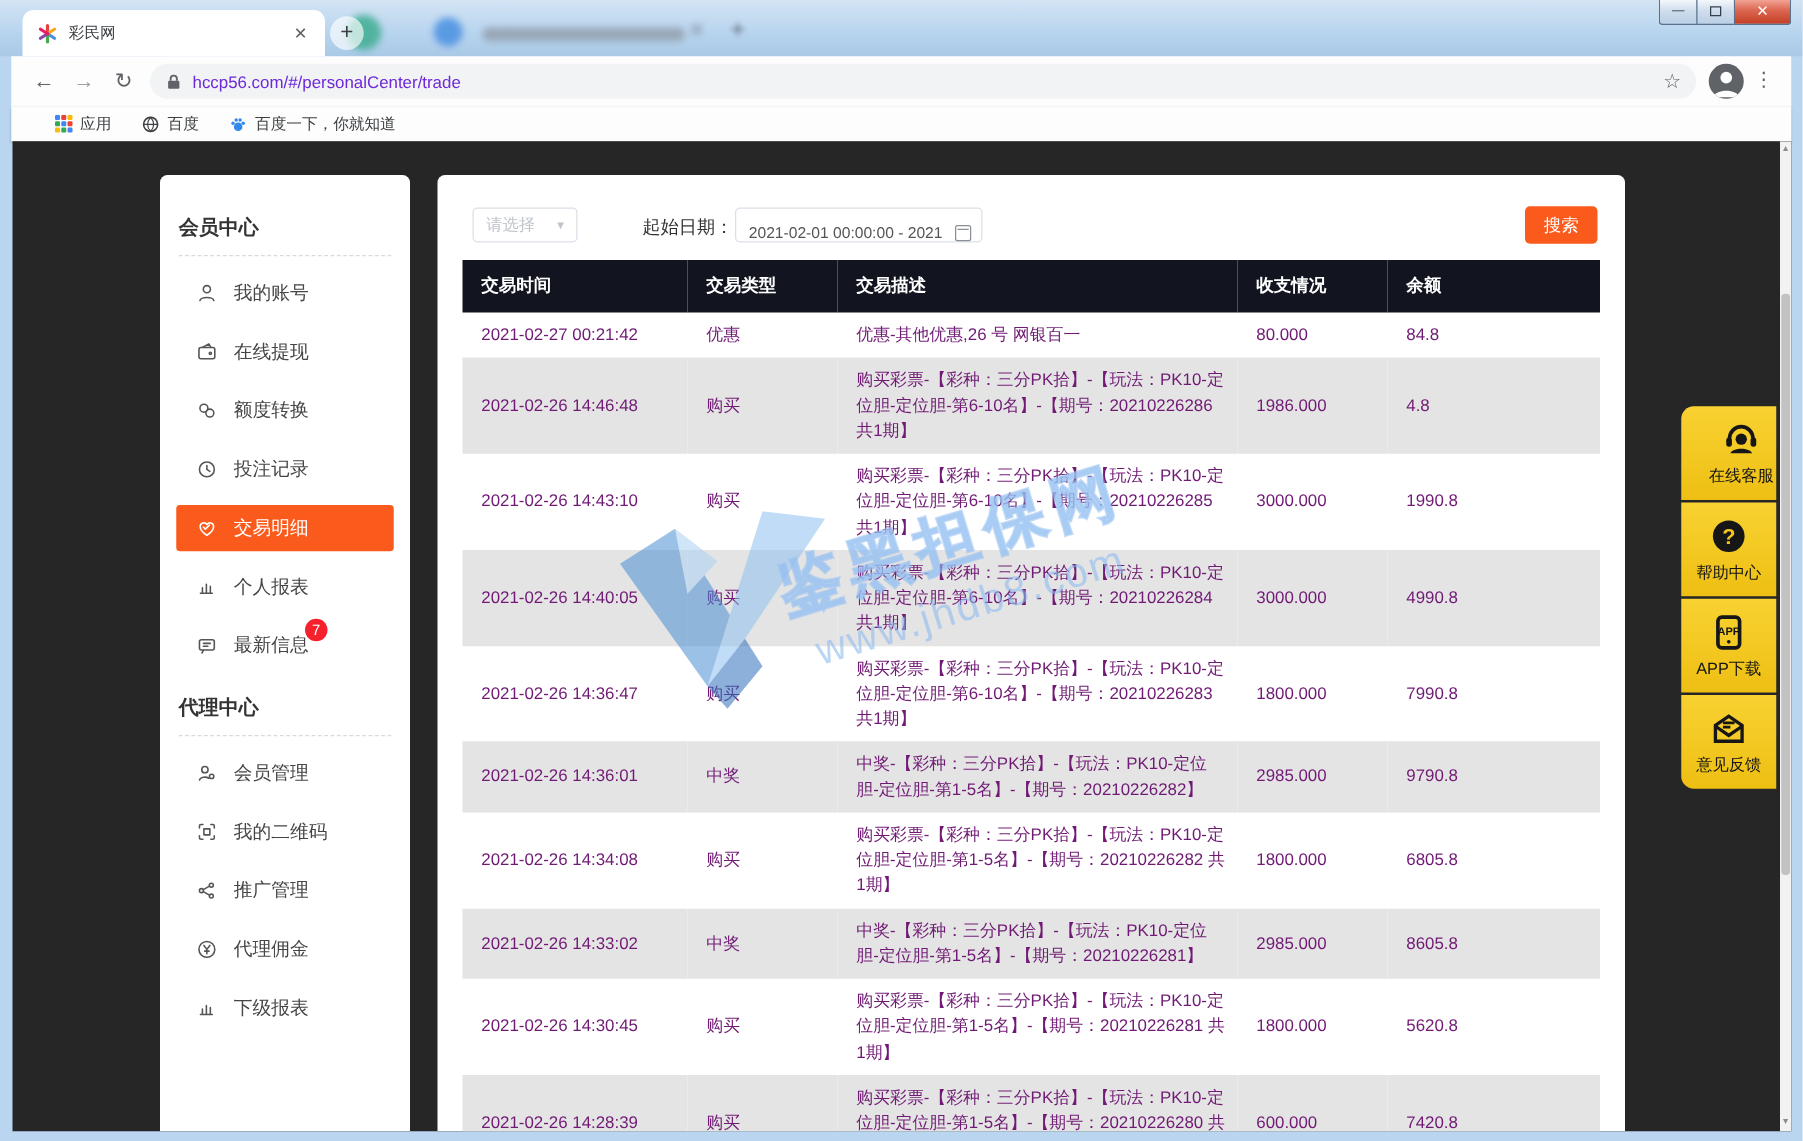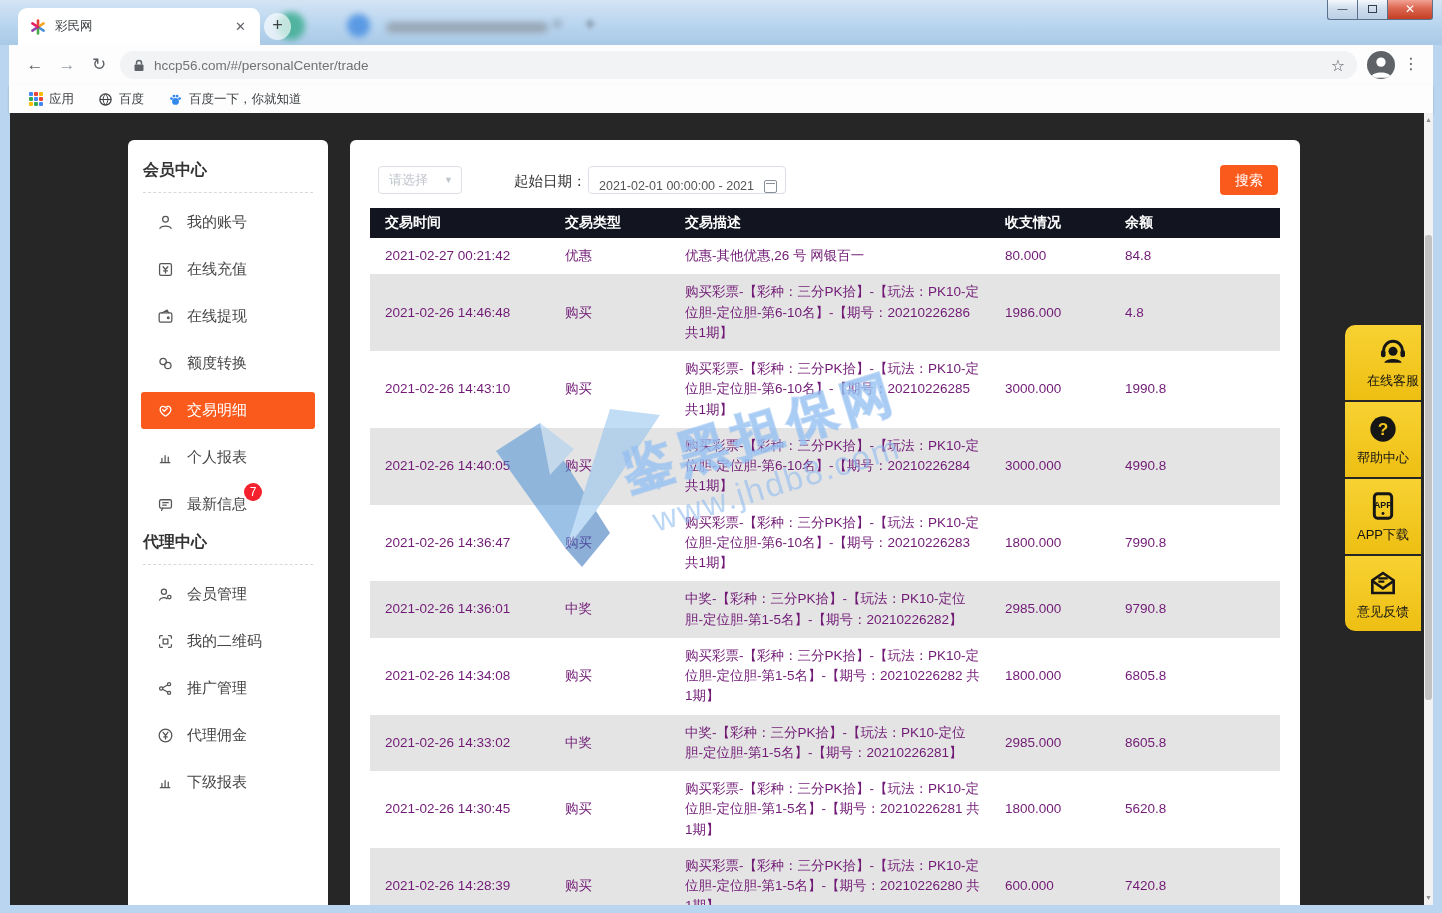--- a/index.html
+++ b/index.html
@@ -29,37 +29,37 @@
   .win-max { width:30px; border-right:none; }
   .win-close { width:46px; border-radius:0 0 3px 0; background:linear-gradient(180deg,#f2a394,#dd6a55 40%,#c33e24);
     color:#fff; font-weight:bold; font-size:12px; }
   .win-max span { display:inline-block; width:9px; height:8px; border:1px solid #33414f; margin-top:5px; }
 
   .toolbar { position:absolute; left:9px; right:9px; top:45px; height:40px; background:#fdfdfd; }
   .nav-ic { position:absolute; top:7px; width:26px; height:26px; border-radius:50%; text-align:center;
     line-height:26px; font-size:17px; color:#5f6368; }
   .url-pill { position:absolute; left:111px; right:76px; top:6px; height:28px; border-radius:14px;
     background:#f1f3f4; display:flex; align-items:center; padding:0 12px 0 13px; }
-  .url-text { flex:1; font-size:13.5px; color:#737373; margin-left:9px; }
+  .url-text { flex:1; font-size:13.5px; color:#6d28d9; margin-left:9px; }
   .star { color:#5f6368; font-size:16px; }
   .avatar { position:absolute; right:38px; top:6px; width:28px; height:28px; border-radius:50%; background:#5f6368;
     overflow:hidden; }
   .kebab { position:absolute; right:14px; top:9px; color:#5f6368; font-size:16px; }
 
   .bookmarks { position:absolute; left:9px; right:9px; top:85px; height:28px; background:#fdfdfd;
-    display:flex; align-items:center; gap:8px; padding-left:20px; box-shadow:0 1px 2px rgba(0,0,0,.18); }
+    display:flex; align-items:center; gap:8px; padding-left:35px; box-shadow:0 1px 2px rgba(0,0,0,.18); }
   .bm-item { display:flex; align-items:center; gap:6px; font-size:12.5px; color:#3c4043; margin-right:16px; }
   .grid-ic { display:grid; grid-template-columns:repeat(3,4px); grid-gap:1px; }
   .grid-ic i { width:4px; height:4px; border-radius:1px; }
 
   
   .page { position:absolute; left:10px; top:113px; width:1423px; height:792px; background:#262626; overflow:hidden; }
   .card { position:absolute; top:27px; bottom:0; background:#fff; border-radius:6px 6px 0 0; }
   .sidebar { left:118px; width:200px; padding-top:16px; }
-  .sb-title { font-size:16px; font-weight:bold; color:#333; margin:4px 0 0 15px; }
+  .sb-title { font-size:16px; font-weight:bold; color:#333; margin:16px 0 0 15px; }
   .sb-divider { border-top:1px dashed #d9d9d9; margin:11px 15px 6px 15px; }
   .sb-item { position:relative; display:flex; align-items:center; gap:12px; height:47px; margin:0 13px;
     padding-left:15px; font-size:15px; color:#454545; border-radius:3px; cursor:pointer; }
   .sb-item svg { width:19px; height:19px; stroke:#555; stroke-width:1.6; fill:none; stroke-linecap:round; stroke-linejoin:round; flex:0 0 19px; }
   .sb-item.active { background:#fa5a1c; color:#fff; height:37px; margin:5px 13px; }
   .sb-item.active svg { stroke:#fff; }
   .sb-badge { position:absolute; left:103px; top:2px; min-width:18px; height:18px; border-radius:9px;
     background:#f5222d; color:#fff; font-size:12px; line-height:18px; text-align:center; padding:0 4px; }
 
   .main { left:340px; width:950px; }
@@ -71,21 +71,21 @@
   .date-input { position:absolute; left:238px; top:26px; width:198px; height:28px; border:1px solid #dcdfe6; border-radius:4px;
     display:flex; align-items:flex-end; padding:0 8px 0 10px; font-size:12.5px; color:#555; background:#fff; }
   .date-input .val { flex:1; white-space:nowrap; overflow:hidden; }
   .cal-ic { width:13px; height:13px; border:1.4px solid #8a9099; border-radius:2px; position:relative; flex:0 0 13px; }
   .cal-ic:before { content:""; position:absolute; left:1px; right:1px; top:2px; border-top:1.4px solid #8a9099; }
   .search-btn { position:absolute; right:22px; top:25px; width:58px; height:30px; background:#fa5a1c; color:#fff;
     font-size:14px; border:none; border-radius:4px; text-align:center; line-height:30px; cursor:pointer; }
 
   table.trades { border-collapse:collapse; margin:2px 20px 0 20px; width:910px; table-layout:fixed; }
   table.trades th { background:#12151f; color:#fff; font-size:14px; font-weight:bold; text-align:left;
-    height:30px; padding:0 0 0 15px; }
+    height:42px; padding:0 0 0 15px; }
   table.trades td { font-size:13.5px; color:#701a75; padding:8px 10px 8px 15px; line-height:1.5; }
   table.trades tr.alt td { background:#e4e4e4; }
   .c-time{width:180px;} .c-type{width:120px;} .c-desc{width:320px;} .c-amt{width:120px;} .c-bal{width:170px;}
   
   
   .watermark { position:absolute; left:0; top:0; width:100%; height:100%; pointer-events:none; }
   .wm-text1 { position:absolute; left:608px; top:286px; font-size:50px; font-weight:bold; letter-spacing:7px;
     color:rgba(160,200,243,.60); -webkit-text-stroke:2px rgba(146,190,240,.55); transform:rotate(-17deg); white-space:nowrap; }
   .wm-text2 { position:absolute; left:638px; top:352px; font-size:33px; letter-spacing:2px;
     color:rgba(140,186,240,.58); transform:rotate(-17deg); white-space:nowrap; }
@@ -203,44 +203,44 @@
           <svg viewBox="0 0 24 24">
             <circle cx="12" cy="8" r="3.6"></circle>
             <path d="M5 19.5c1.2-4 12.8-4 14 0"></path>
           </svg>
         </span>
         <span>我的账号</span>
       </div>
       <div class="sb-item">
         <span style="display: inline-flex;">
           <svg viewBox="0 0 24 24">
-            <rect x="4.5" y="4.5" width="15" height="15" rx="2"></rect>
-            <path d="M9 8.5l3 3.5 3-3.5M12 12v4.5M9.5 13.7h5"></path>
-          </svg>
-        </span>
-        <span>在线充值</span>
-      </div>
-      <div class="sb-item">
-        <span style="display: inline-flex;">
-          <svg viewBox="0 0 24 24">
             <rect x="4" y="7.5" width="16" height="11.5" rx="2"></rect>
             <path d="M7.5 7.5L14 4l1.8 3.2"></path>
             <circle cx="15.5" cy="13.5" r="1.1"></circle>
           </svg>
         </span>
         <span>在线提现</span>
       </div>
       <div class="sb-item">
         <span style="display: inline-flex;">
           <svg viewBox="0 0 24 24">
             <circle cx="9" cy="9.5" r="4"></circle>
             <circle cx="15" cy="14.5" r="4"></circle>
           </svg>
         </span>
         <span>额度转换</span>
+      </div>
+      <div class="sb-item">
+        <span style="display: inline-flex;">
+          <svg viewBox="0 0 24 24">
+            <circle cx="12" cy="12" r="7.5"></circle>
+            <path d="M12 8.2v3.8l3 2"></path>
+          </svg>
+        </span>
+        <span>投注记录</span>
       </div>
       <div class="sb-item active">
         <span style="display: inline-flex;">
           <svg viewBox="0 0 24 24">
             <path d="M12 19.2S5.2 15 5.2 10.4a3.7 3.7 0 016.8-2 3.7 3.7 0 016.8 2C18.8 15 12 19.2 12 19.2z"></path>
             <path d="M8.5 11l2 2 4-4"></path>
           </svg>
         </span>
         <span>交易明细</span>
       </div>

